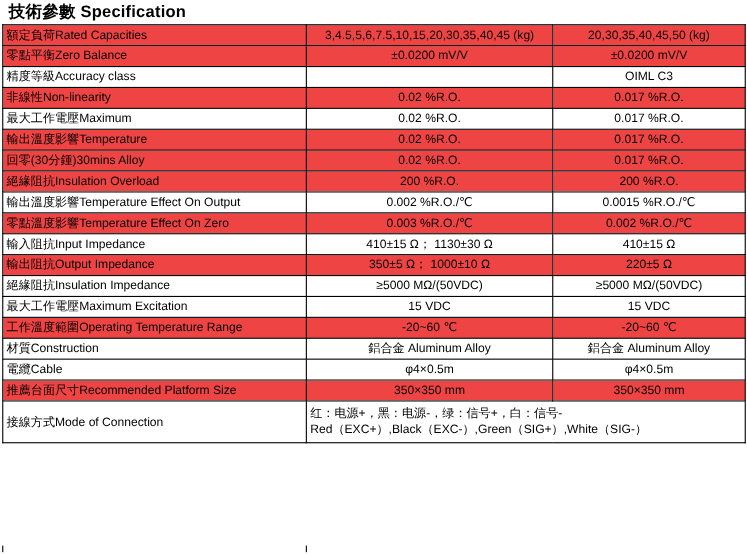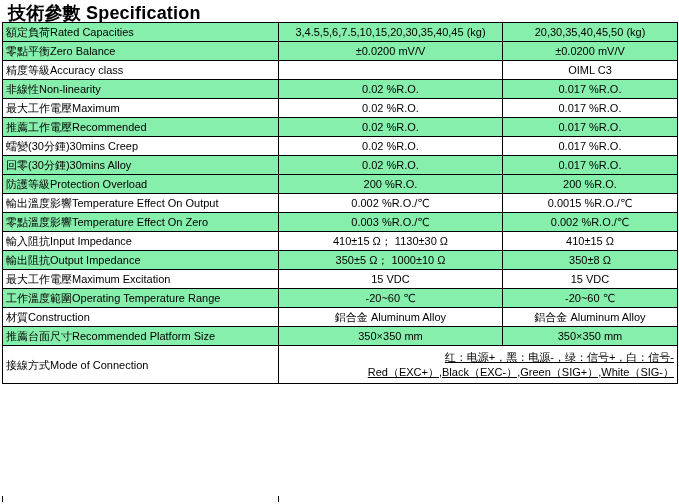--- a/index.html
+++ b/index.html
@@ -7,21 +7,21 @@
     position:relative;
     width:679px;height:504px;
     background:#ffffff;
     font-family:"Liberation Sans","DejaVu Sans",sans-serif;
     color:#000000;
     overflow:hidden;
   }
   .title{
     position:absolute;
     left:8px;top:1px;
-    font-size:18px;
+    font-size:15px;
     font-weight:bold;
     letter-spacing:0.2px;
     white-space:nowrap;
   }
   table.spec{
     position:absolute;
     left:2px;top:22px;
     width:675px;
     border-collapse:collapse;
     table-layout:fixed;
@@ -30,23 +30,23 @@
   table.spec td{
     border:1px solid #000000;
     height:18px;
     padding:0 3px;
     overflow:hidden;
     white-space:nowrap;
     line-height:12px;
   }
   td.label-cell{text-align:left;padding-left:4px;}
   td.value-cell{text-align:center;}
-  tr.shade td{background:#86efac;}
+  tr.shade td{background:#ef4444;}
   tr.connection-row td{height:37px;}
-  .conn-lines{text-align:right;line-height:15px;white-space:nowrap;text-decoration:underline;}
+  .conn-lines{text-align:left;line-height:15px;white-space:nowrap;}
   .stub{
     position:absolute;
     width:1px;height:6px;
     background:#000000;
     top:496px;
   }
   .stub-left{left:2px;}
   .stub-mid{left:278px;}
 </style>
 </head>
@@ -82,36 +82,31 @@
     <td class="label-cell">非線性Non-linearity</td>
     <td class="value-cell">0.02 %R.O.</td>
     <td class="value-cell">0.017 %R.O.</td>
   </tr>
         <tr>
     <td class="label-cell">最大工作電壓Maximum</td>
     <td class="value-cell">0.02 %R.O.</td>
     <td class="value-cell">0.017 %R.O.</td>
   </tr>
         <tr class="shade">
-    <td class="label-cell">推薦工作電壓Recommended</td>
-    <td class="value-cell">0.02 %R.O.</td>
-    <td class="value-cell">0.017 %R.O.</td>
-  </tr>
-        <tr>
-    <td class="label-cell">蠕變(30分鍾)30mins Creep</td>
+    <td class="label-cell">輸出溫度影響Temperature</td>
     <td class="value-cell">0.02 %R.O.</td>
     <td class="value-cell">0.017 %R.O.</td>
   </tr>
         <tr class="shade">
     <td class="label-cell">回零(30分鍾)30mins Alloy</td>
     <td class="value-cell">0.02 %R.O.</td>
     <td class="value-cell">0.017 %R.O.</td>
   </tr>
         <tr class="shade">
-    <td class="label-cell">防護等級Protection Overload</td>
+    <td class="label-cell">絕緣阻抗Insulation Overload</td>
     <td class="value-cell">200 %R.O.</td>
     <td class="value-cell">200 %R.O.</td>
   </tr>
         <tr>
     <td class="label-cell">輸出溫度影響Temperature Effect On Output</td>
     <td class="value-cell">0.002 %R.O./℃</td>
     <td class="value-cell">0.0015 %R.O./℃</td>
   </tr>
         <tr class="shade">
     <td class="label-cell">零點溫度影響Temperature Effect On Zero</td>
@@ -119,36 +114,46 @@
     <td class="value-cell">0.002 %R.O./℃</td>
   </tr>
         <tr>
     <td class="label-cell">輸入阻抗Input Impedance</td>
     <td class="value-cell">410±15 Ω；  1130±30 Ω</td>
     <td class="value-cell">410±15 Ω</td>
   </tr>
         <tr class="shade">
     <td class="label-cell">輸出阻抗Output Impedance</td>
     <td class="value-cell">350±5 Ω；  1000±10 Ω</td>
-    <td class="value-cell">350±8 Ω</td>
+    <td class="value-cell">220±5 Ω</td>
+  </tr>
+        <tr>
+    <td class="label-cell">絕緣阻抗Insulation Impedance</td>
+    <td class="value-cell">≥5000 MΩ/(50VDC)</td>
+    <td class="value-cell">≥5000 MΩ/(50VDC)</td>
   </tr>
         <tr>
     <td class="label-cell">最大工作電壓Maximum Excitation</td>
     <td class="value-cell">15 VDC</td>
     <td class="value-cell">15 VDC</td>
   </tr>
         <tr class="shade">
     <td class="label-cell">工作溫度範圍Operating Temperature Range</td>
     <td class="value-cell">-20~60 ℃</td>
     <td class="value-cell">-20~60 ℃</td>
   </tr>
         <tr>
     <td class="label-cell">材質Construction</td>
     <td class="value-cell">鋁合金 Aluminum Alloy</td>
     <td class="value-cell">鋁合金 Aluminum Alloy</td>
+  </tr>
+        <tr>
+    <td class="label-cell">電纜Cable</td>
+    <td class="value-cell">φ4×0.5m</td>
+    <td class="value-cell">φ4×0.5m</td>
   </tr>
         <tr class="shade">
     <td class="label-cell">推薦台面尺寸Recommended Platform Size</td>
     <td class="value-cell">350×350 mm</td>
     <td class="value-cell">350×350 mm</td>
   </tr>
         <tr class="connection-row">
         <td class="label-cell">接線方式Mode of Connection</td>
         <td class="value-cell" colspan="2">
           <div class="conn-lines">红：电源+，黑：电源-，绿：信号+，白：信号-</div>

